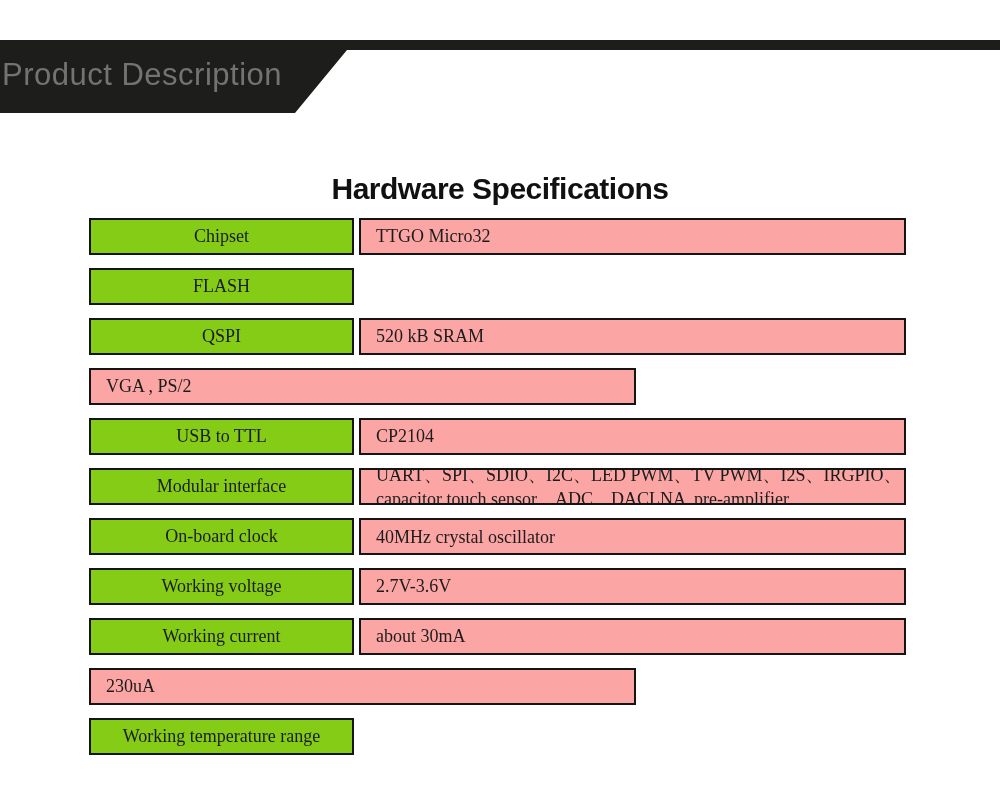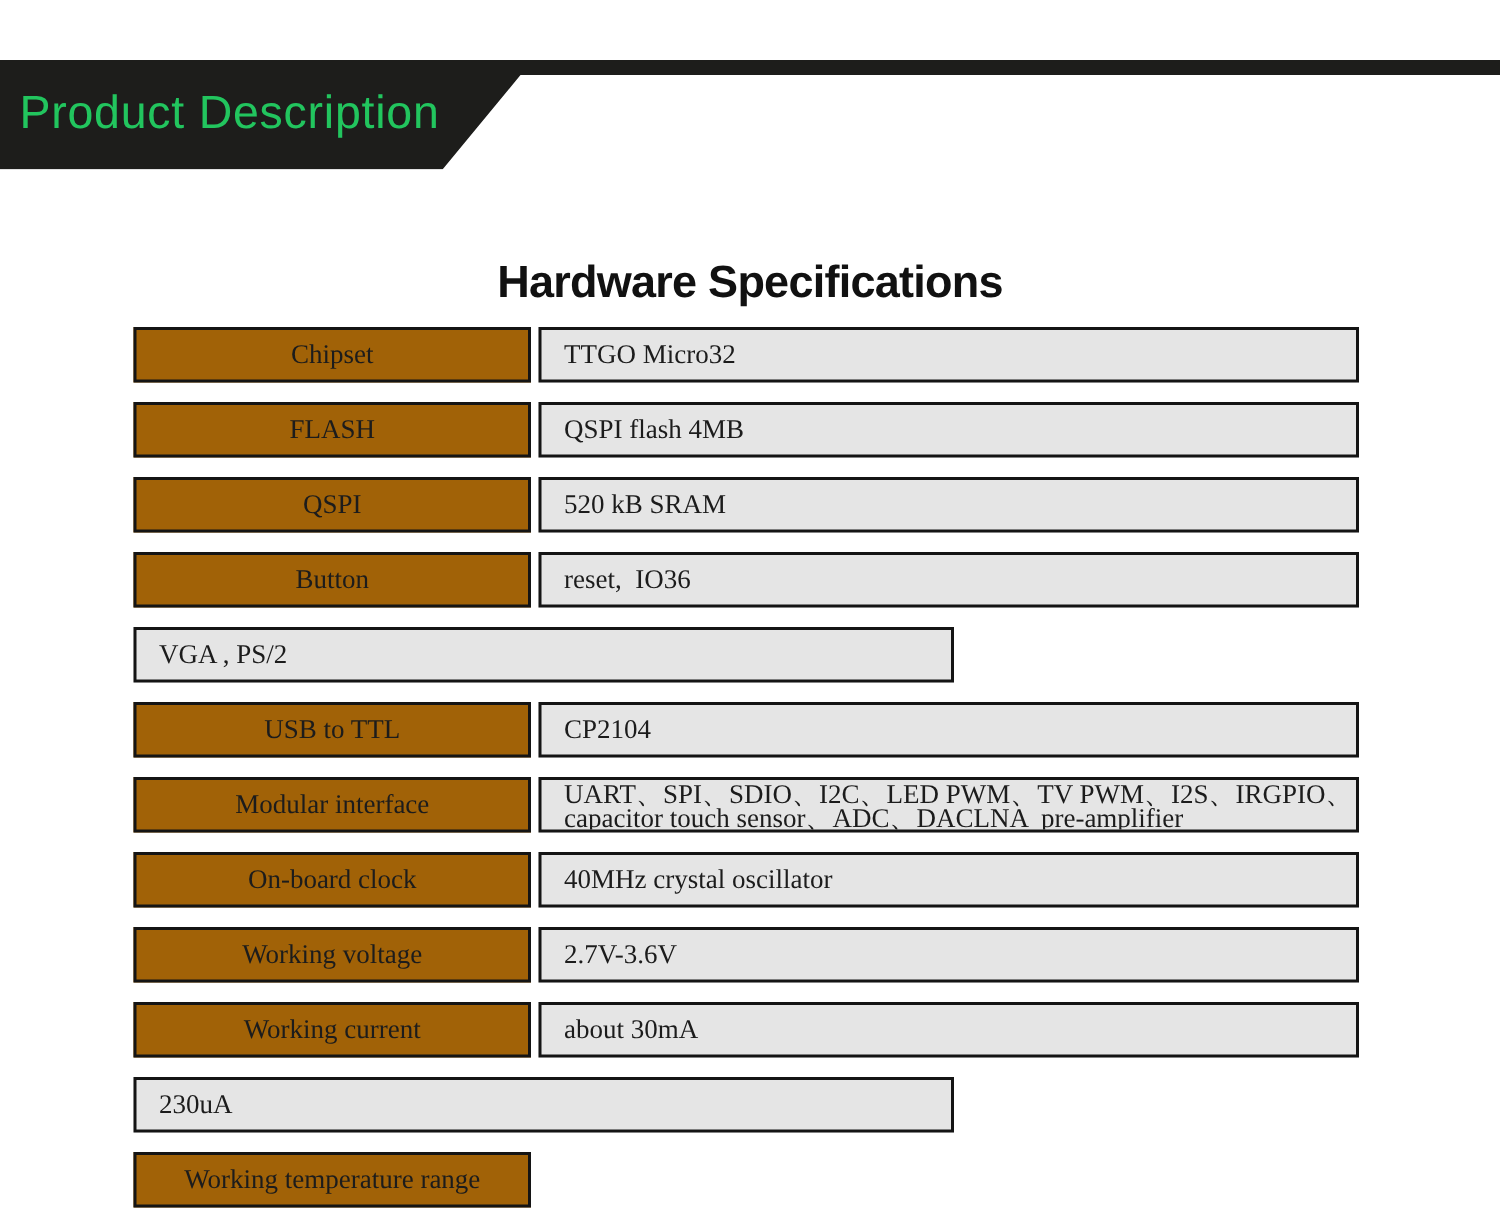--- a/index.html
+++ b/index.html
@@ -15,26 +15,26 @@
   
   .banner{
     position:absolute;
     left:0; top:40px;
     width:1000px; height:73px;
     background:#1d1d1b;
     clip-path:polygon(0 0, 1000px 0, 1000px 10px, 347px 10px, 295px 73px, 0 73px);
   }
   .banner-title{
     position:absolute;
-    left:13px; top:17px;
+    left:2px; top:17px;
     font-family:"Liberation Sans","DejaVu Sans",sans-serif;
     font-weight:400;
     font-size:31px;
     letter-spacing:0.5px;
-    color:#22c55e;
+    color:#737373;
     white-space:nowrap;
   }
 
   
   .section-heading{
     position:absolute;
     left:0; top:150px;
     width:1000px;
     text-align:center;
     font-family:"Liberation Sans","DejaVu Sans",sans-serif;
@@ -52,32 +52,32 @@
   }
   .spec-row{
     display:flex;
     gap:5px;
     height:37px;
     margin-bottom:13px;
   }
   .label-box{
     box-sizing:border-box;
     width:265px; height:37px;
-    background:#a16207;
+    background:#84cc16;
     border:2px solid #141414;
     display:flex;
     align-items:center;
     justify-content:center;
     font-size:18px;
     white-space:nowrap;
   }
   .value-box{
     box-sizing:border-box;
     width:547px; height:37px;
-    background:#e5e5e5;
+    background:#fca5a5;
     border:2px solid #141414;
     display:flex;
     align-items:center;
     padding-left:15px;
     font-size:18px;
     white-space:pre-wrap;
     overflow:hidden;
   }
   
   .spec-row:nth-child(7) .value-box{
@@ -94,29 +94,24 @@
 
 <h1 class="section-heading">Hardware Specifications</h1>
 
 <div class="specs">
   <div class="spec-row">
     <div class="label-box">Chipset</div>
     <div class="value-box">TTGO Micro32</div>
   </div>
   <div class="spec-row">
     <div class="label-box">FLASH</div>
-    <div class="value-box">QSPI flash 4MB</div>
   </div>
   <div class="spec-row">
     <div class="label-box">QSPI</div>
     <div class="value-box">520 kB SRAM</div>
-  </div>
-  <div class="spec-row">
-    <div class="label-box">Button</div>
-    <div class="value-box">reset,  IO36</div>
   </div>
   <div class="spec-row">
     <div class="value-box">VGA , PS/2</div>
   </div>
   <div class="spec-row">
     <div class="label-box">USB to TTL</div>
     <div class="value-box">CP2104</div>
   </div>
   <div class="spec-row">
     <div class="label-box">Modular interface</div>

